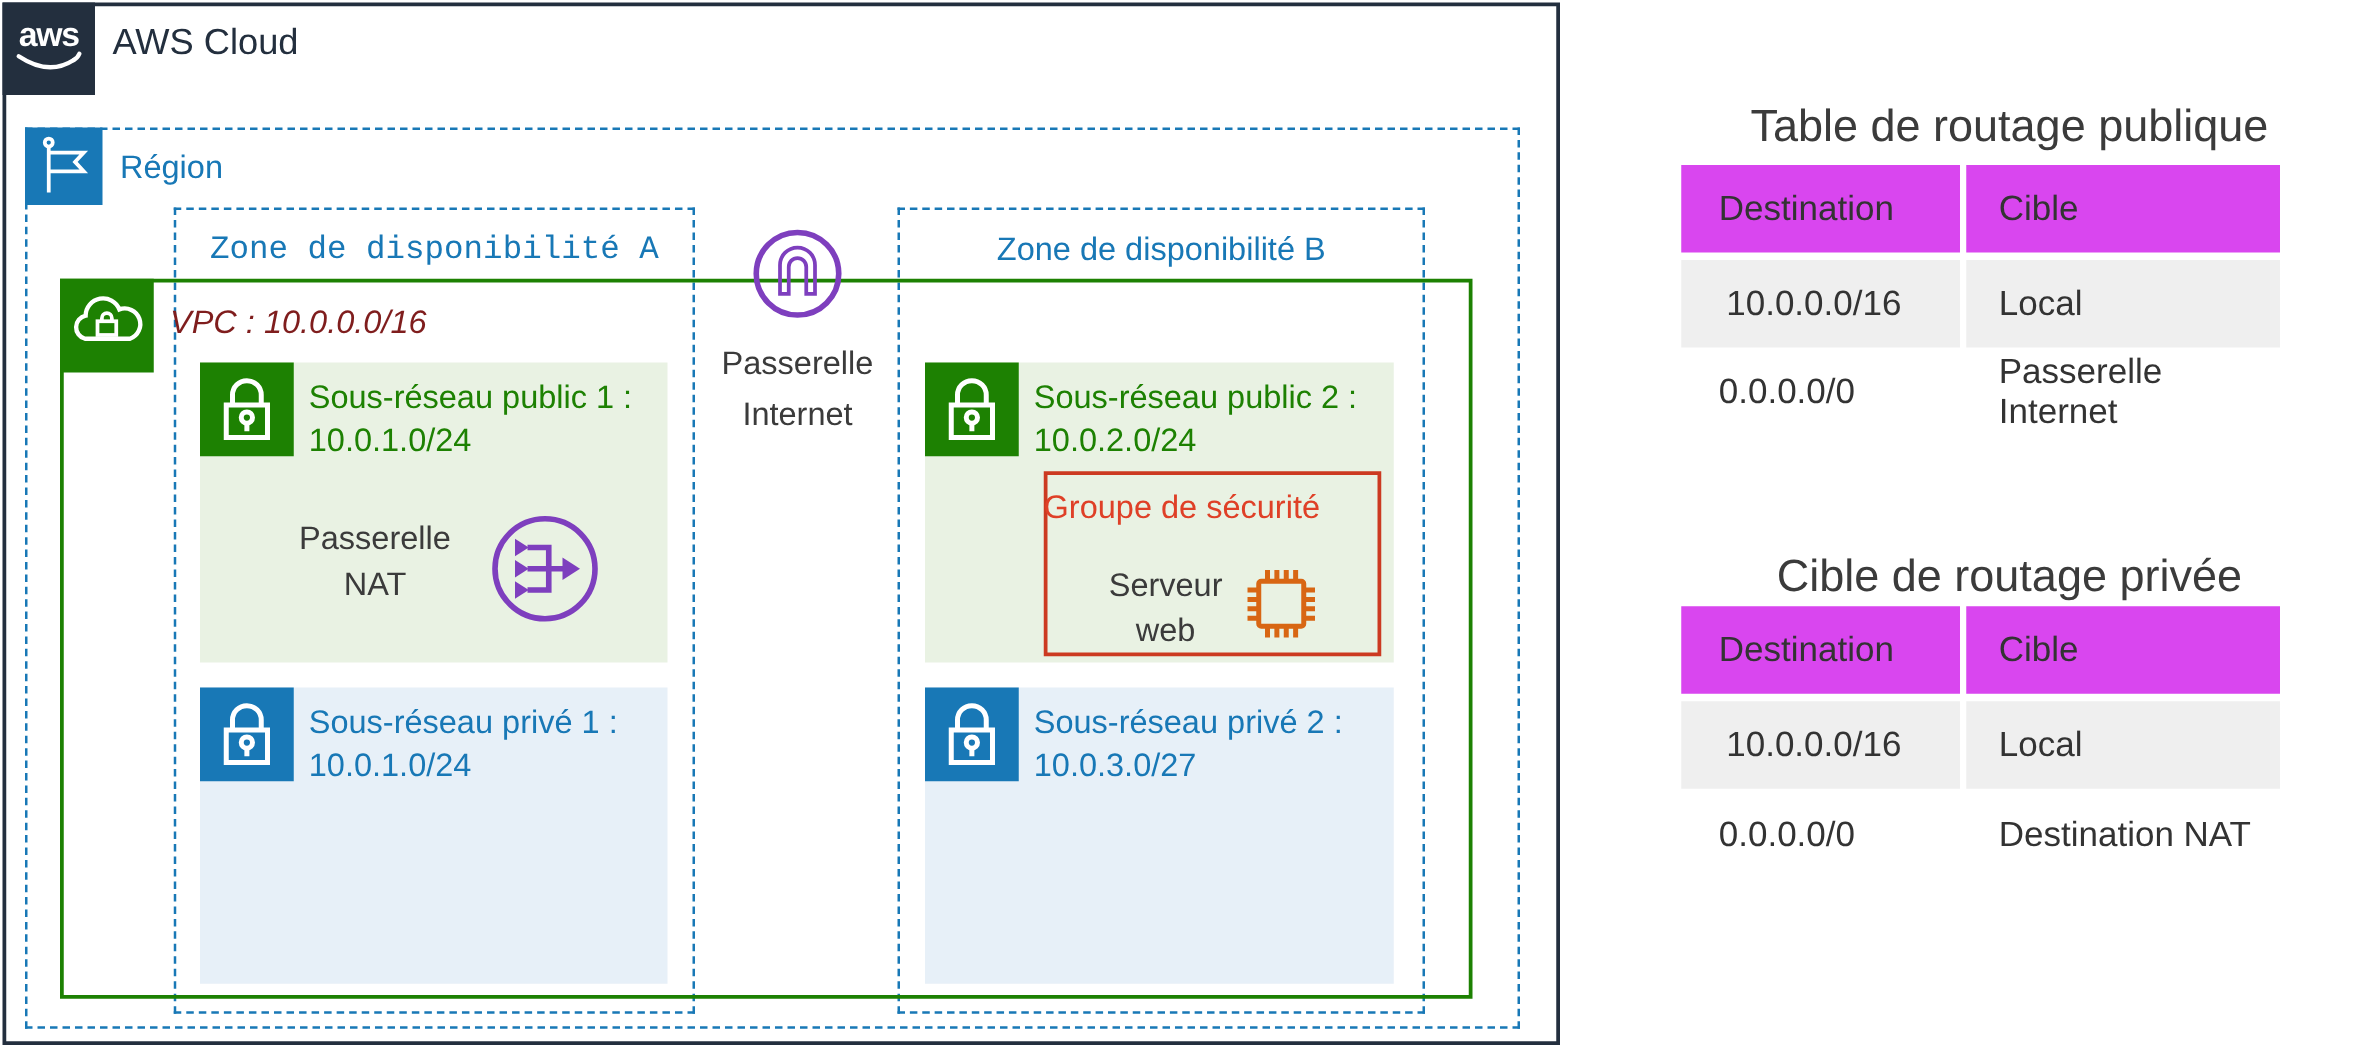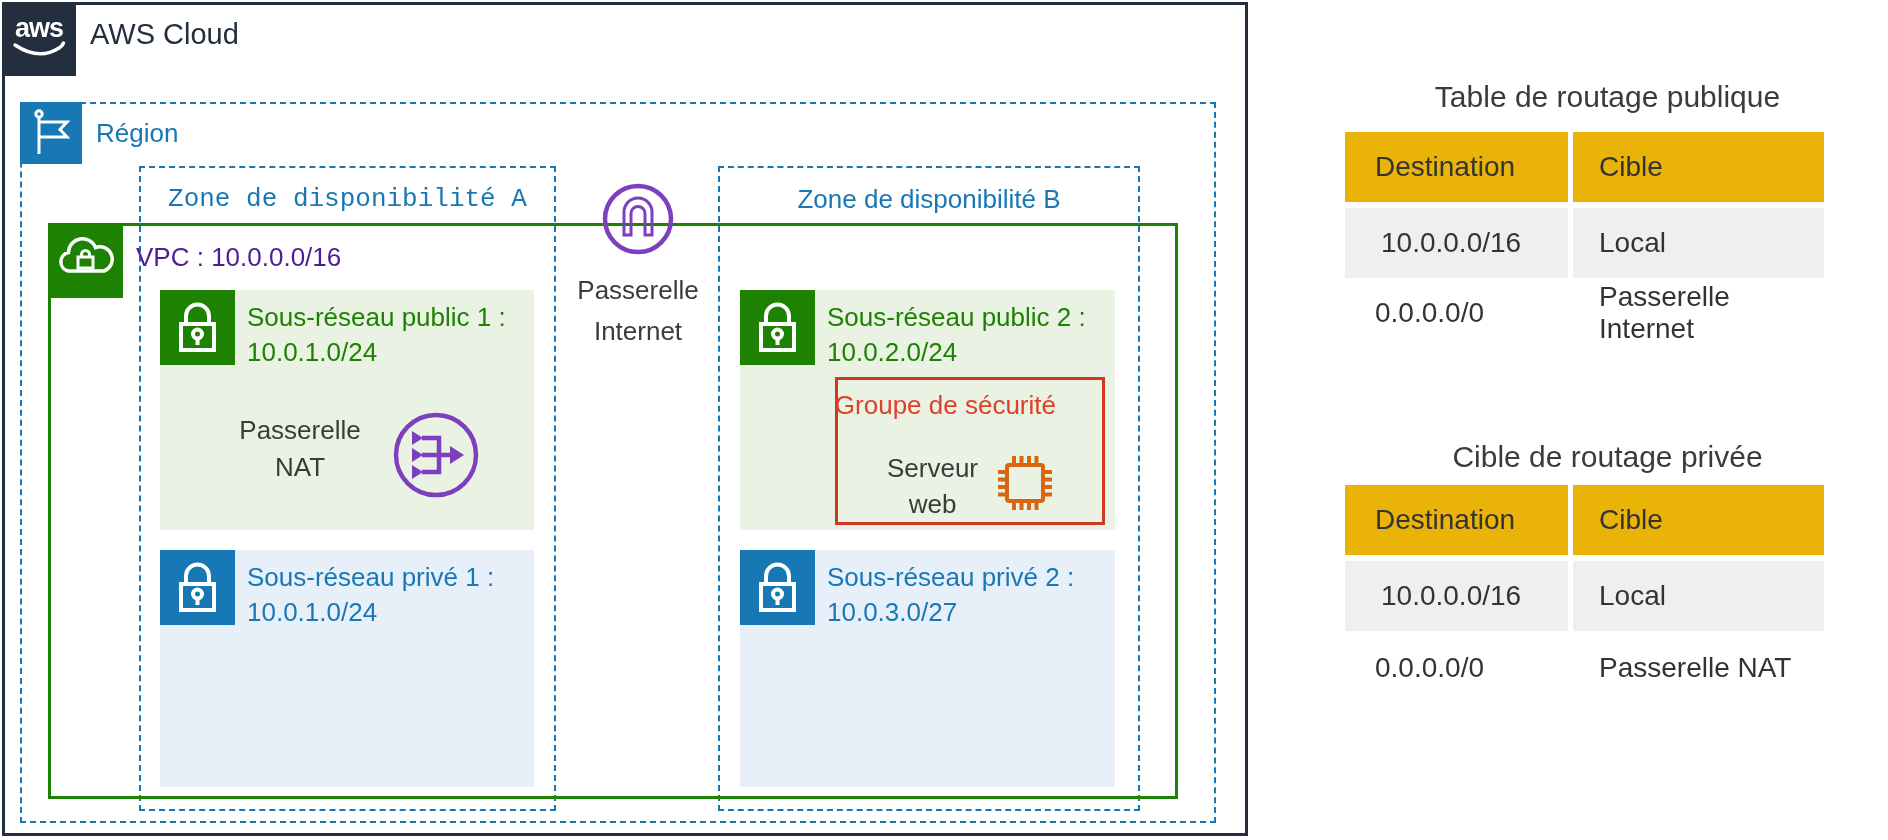--- a/index.html
+++ b/index.html
@@ -18,21 +18,21 @@
 
   .az          { border:2px dashed #1878B6; }
   .az-a        { left:139px; top:166px; width:417px; height:645px; }
   .az-b        { left:718px; top:166px; width:422px; height:645px; }
   .az-label    { font-size:26px; color:#1878B6; text-align:center; }
   .az-a-label  { left:139px; top:184px; width:417px;font-family:Liberation Mono, monospace; }
   .az-b-label  { left:718px; top:184px; width:422px; }
 
   .vpc-box     { left:48px; top:223px; width:1130px; height:576px; border:3px solid #1D8102; }
   .vpc-icon    { left:48px; top:223px; width:75px; height:75px; background:#1D8102; }
-  .vpc-label   { left:136px; top:242px; font-size:26px; color:#4c1d95; }
+  .vpc-label   { left:136px; top:242px; font-size:26px; color:#7f1d1d;font-style:italic; }
 
   
   .subnet      { }
   .subnet-pub  { background:#E9F2E3; }
   .subnet-priv { background:#E7F0F8; }
   .sn-pub1     { left:160px; top:290px; width:374px; height:240px; }
   .sn-priv1    { left:160px; top:550px; width:374px; height:237px; }
   .sn-pub2     { left:740px; top:290px; width:375px; height:240px; }
   .sn-priv2    { left:740px; top:550px; width:375px; height:237px; }
   .sn-icon-g   { width:75px; height:75px; background:#1D8102; }
@@ -47,23 +47,23 @@
   .igw-icon    { left:601px; top:182px; width:74px; height:74px; }
   .igw-text    { left:563px; top:270px; width:150px; text-align:center; font-size:26px; line-height:41px; color:#3B3B3B; }
 
   
   .sg-box      { left:835px; top:377px; width:270px; height:148px; border:3px solid #CC3A21; }
   .sg-label    { left:786px; top:390px; width:270px; text-align:right; font-size:26px; color:#DF4027; }
   .server-text { left:860px; top:450px; width:145px; text-align:center; font-size:26px; line-height:36px; color:#3B3B3B; }
   .chip-icon   { left:993px; top:451px; width:64px; height:64px; }
 
   
-  .tbl-title   { left:1345px; width:525px; text-align:center; font-size:30px; color:#3B3B3B; }
+  .tbl-title   { left:1345px; width:525px; text-align:center; font-size:36px; color:#3B3B3B; }
   .cell        { display:flex; align-items:center; font-size:28px; color:#333; }
-  .cell-hdr    { background:#eab308;text-align:center; }
+  .cell-hdr    { background:#d946ef;text-align:center; }
   .cell-gray   { background:#EFEFEF; }
   .dest-col    { left:1345px; width:223px; }
   .cible-col   { left:1573px; width:251px; }
   .pad30       { padding-left:30px; }
   .pad26       { padding-left:26px; }
   .pad36       { padding-left:36px; }
   .h70         { height:70px; }
   .h62         { height:62px; }
 
   svg { display:block; }
@@ -239,15 +239,15 @@
   <div class="abs cell cell-gray cible-col h70 pad26" style="top:208px;">Local</div>
   <div class="abs cell dest-col h62 pad30" style="top:282px;">0.0.0.0/0</div>
   <div class="abs cell cible-col h62 pad26" style="top:282px;">Passerelle Internet</div>
 
   <div class="abs tbl-title" style="top:440px;">Cible de routage privée</div>
   <div class="abs cell cell-hdr dest-col h70 pad30" style="top:485px;">Destination</div>
   <div class="abs cell cell-hdr cible-col h70 pad26" style="top:485px;">Cible</div>
   <div class="abs cell cell-gray dest-col h70 pad36" style="top:561px;">10.0.0.0/16</div>
   <div class="abs cell cell-gray cible-col h70 pad26" style="top:561px;">Local</div>
   <div class="abs cell dest-col h62 pad30" style="top:637px;">0.0.0.0/0</div>
-  <div class="abs cell cible-col h62 pad26" style="top:637px;">Passerelle NAT</div>
+  <div class="abs cell cible-col h62 pad26" style="top:637px;">Destination NAT</div>
 
 </div>
 
 </body></html>

